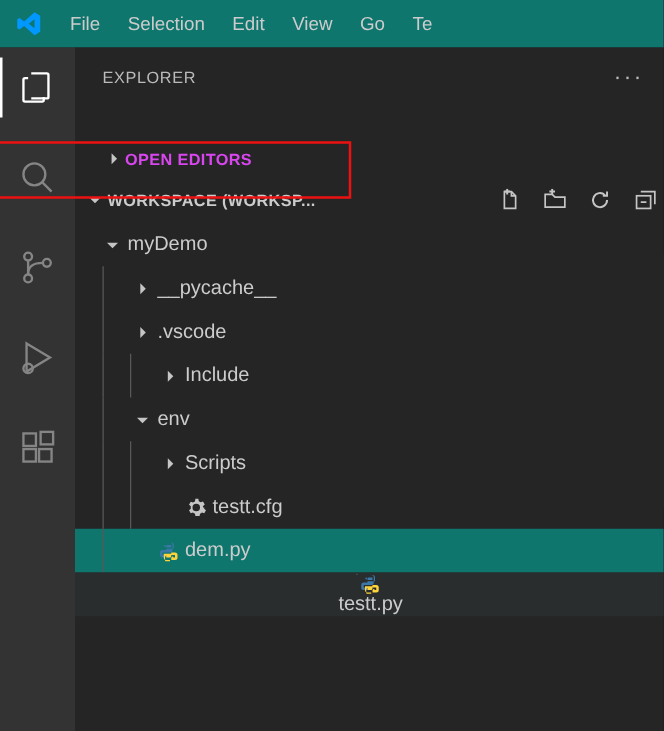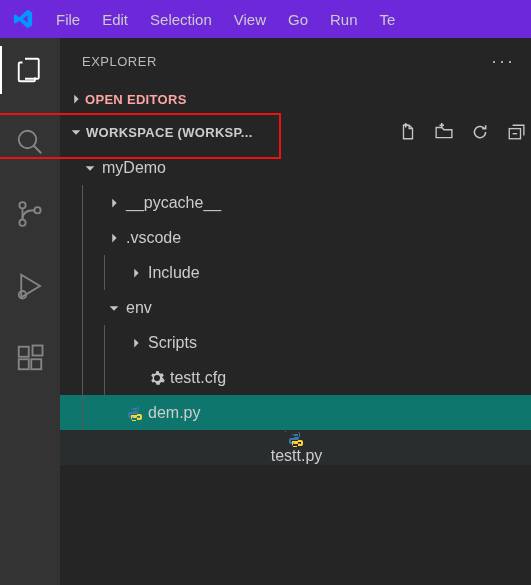--- a/index.html
+++ b/index.html
@@ -6,21 +6,21 @@
   body {
     width: 531px; height: 585px;
     background: #1e1e1e;
     font-family: "Segoe UI", sans-serif;
     font-size: 13px;
     color: #cccccc;
     overflow: hidden;
   }
   .titlebar {
     height: 38px;
-    background: #6d28d9;
+    background: #0f766e;
     display: flex;
     align-items: center;
     padding-left: 12px;
     gap: 2px;
   }
   .titlebar .logo {
     width: 22px; height: 22px;
     margin-right: 10px;
   }
   .titlebar .menu-item {
@@ -68,25 +68,26 @@
     padding: 0 16px 0 22px;
     color: #bbbbbb;
     font-size: 13px;
     letter-spacing: 0.5px;
   }
   .dots { color: #bbbbbb; font-size: 18px; letter-spacing: 2px; }
   .section-row {
     height: 30px;
     display: flex;
     align-items: center;
-    padding-left: 7px;
-    color: #fca5a5;
+    padding-left: 22px;
+    color: #d946ef;
     font-weight: 700;
     font-size: 13px;
     letter-spacing: 0.3px;
+    margin-top: 28px;
   }
   .section-row .tw { width: 18px; text-align: center; }
   .workspace-row {
     height: 36px;
     display: flex;
     align-items: center;
     color: #cccccc;
     font-weight: 700;
     font-size: 13px;
     letter-spacing: 0.3px;
@@ -139,25 +140,24 @@
 </head>
 <body>
 
 <div class="titlebar">
   <span class="logo">
     <svg viewBox="0 0 24 24" width="22" height="22">
         <path fill="#0098ff" d="M17 2l5 3v14l-5 3-9-8-4 3-2-1V8l2-1 4 3 9-8zm0 6l-5 4 5 4V8z"></path>
       </svg>
   </span>
   <div class="menu-item">File</div>
+  <div class="menu-item">Selection</div>
   <div class="menu-item">Edit</div>
-  <div class="menu-item">Selection</div>
   <div class="menu-item">View</div>
   <div class="menu-item">Go</div>
-  <div class="menu-item">Run</div>
   <div class="menu-item">Te</div>
 </div>
 
 <div class="main">
 
   <div class="activitybar">
     <div class="ab-item active">
       <svg width="30" height="30" viewBox="0 0 24 24" fill="none" stroke="currentColor" stroke-width="1.5">
           <path d="M8 3h10a1 1 0 0 1 1 1v14a1 1 0 0 1-1 1H8"></path>
           <path d="M6 6H4a1 1 0 0 0-1 1v13a1 1 0 0 0 1 1h11a1 1 0 0 0 1-1v-2"></path>

